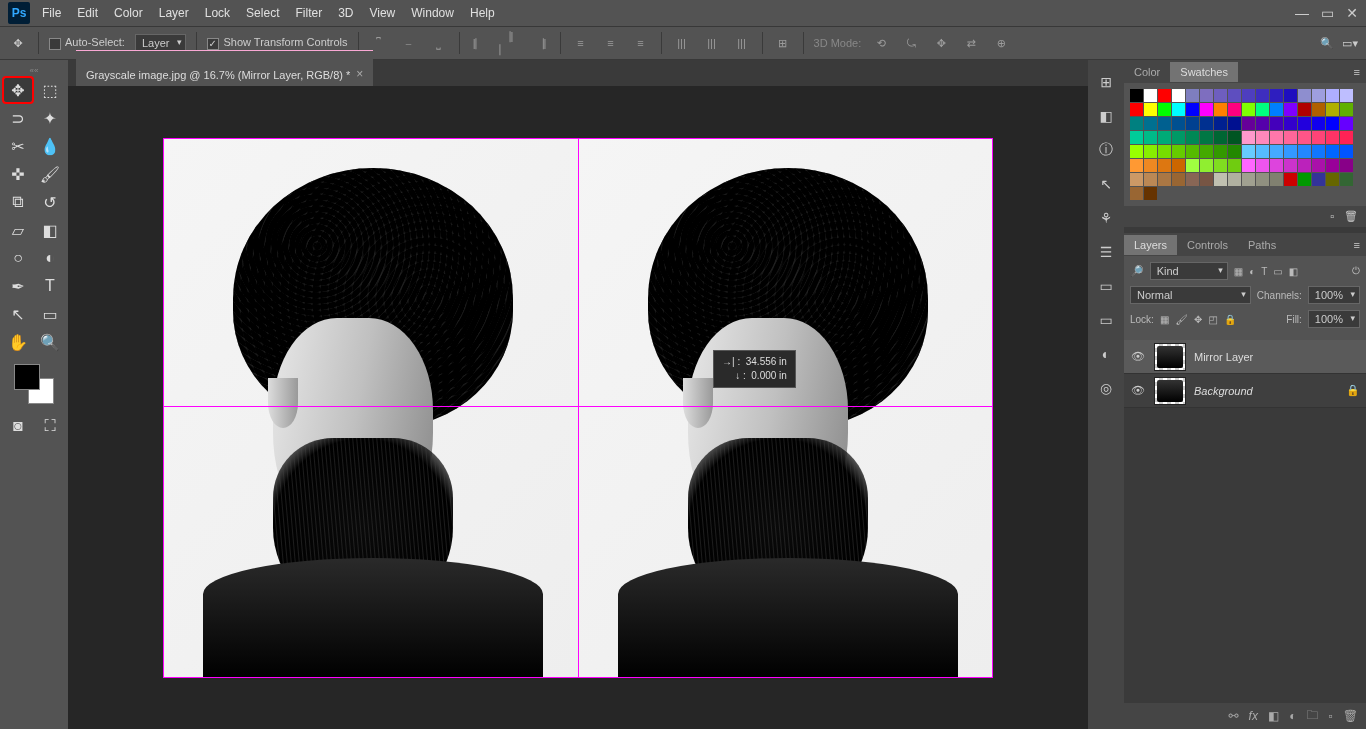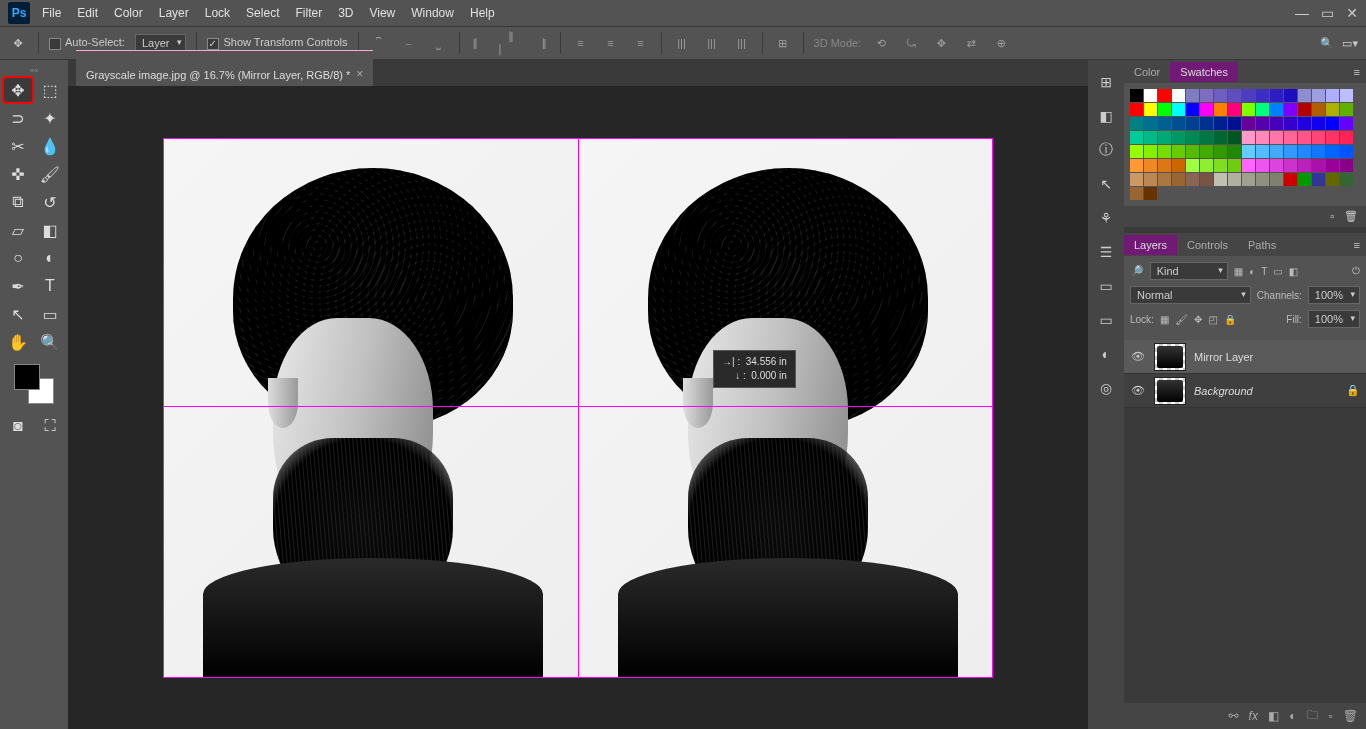--- a/index.html
+++ b/index.html
@@ -47,21 +47,21 @@
 .guide-h { position:absolute; height:1px; background:#f0f; left:0; right:0; }
 .transform-box { position:absolute; border:1px solid #f0f; pointer-events:none; }
 .measure-tip { position:absolute; background:#2a2a2a; border:1px solid #555; padding:4px 8px; font-size:10px; color:#ddd; line-height:14px; }
 .status-bar { height:22px; background:#535353; display:flex; align-items:center; padding:0 10px; gap:30px; font-size:11px; color:#ccc; }
 .right-panels { width:278px; background:#535353; display:flex; }
 .panel-icons { width:36px; background:#454545; display:flex; flex-direction:column; gap:10px; padding:10px 0; align-items:center; }
 .panel-icon { width:24px; height:24px; cursor:pointer; display:flex; align-items:center; justify-content:center; color:#ccc; font-size:14px; }
 .panel-stack { flex:1; display:flex; flex-direction:column; }
 .panel-tabs { height:23px; background:#454545; display:flex; align-items:center;justify-content:flex-end; }
 .panel-tab { padding:4px 10px; font-size:11px; color:#aaa; cursor:pointer; }
-.panel-tab.active { background:#701a75; color:#ddd; }
+.panel-tab.active { background:#737373; color:#ddd; }
 .panel-menu { margin-left:auto; padding:0 6px; cursor:pointer; }
 .swatches-panel { padding:6px; background:#535353; }
 .swatch-grid { display:grid; grid-template-columns:repeat(16,13px); gap:1px; }
 .swatch { width:13px; height:13px; cursor:pointer; }
 .panel-divider { height:6px; background:#3a3a3a; }
 .layers-controls { padding:6px; font-size:10px; color:#bbb; }
 .layers-row { display:flex; align-items:center; gap:6px; margin-bottom:6px; }
 .layers-row .select-box { flex:0 0 78px; }
 .layer-list { background:#3f3f3f; }
 .layer-item { height:34px; display:flex; align-items:center; gap:8px; padding:0 6px; border-bottom:1px solid #333; }

